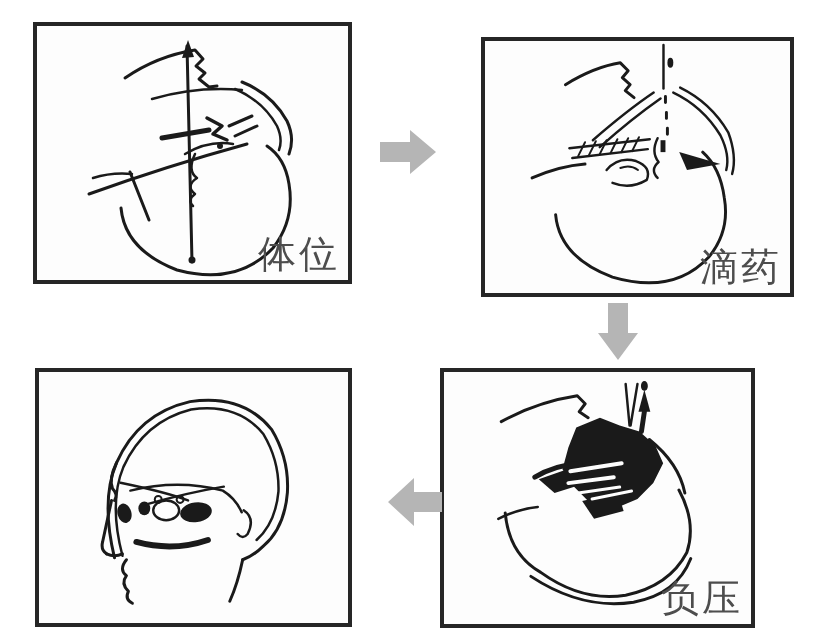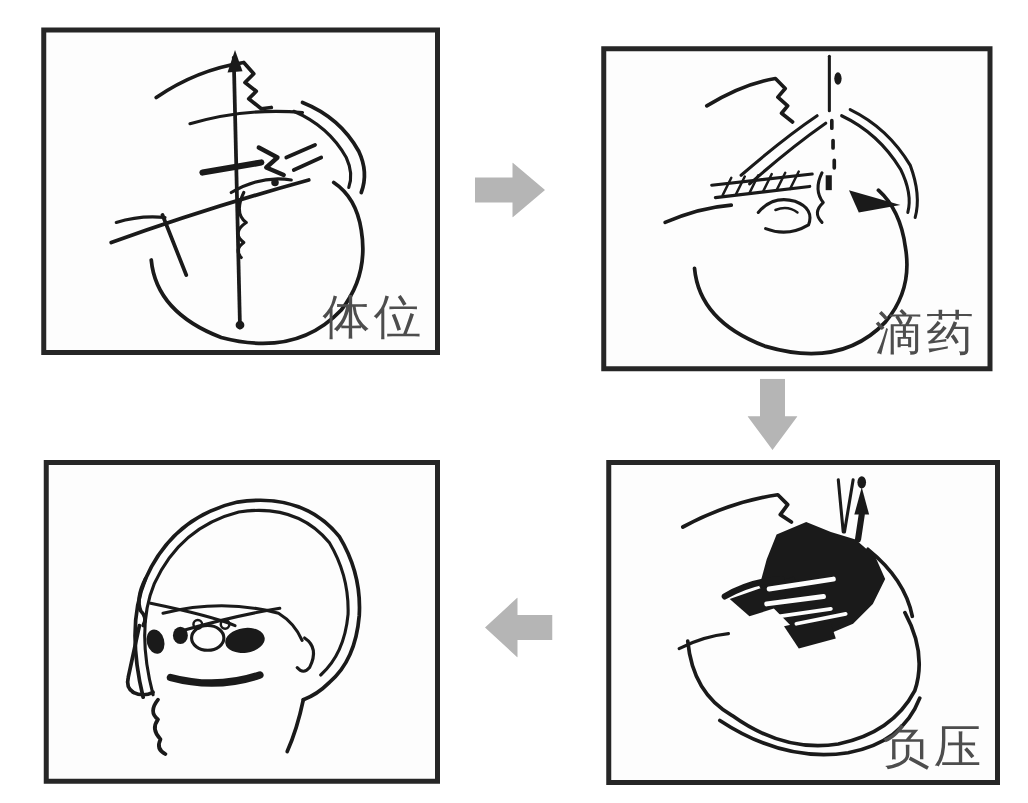--- a/index.html
+++ b/index.html
@@ -2,21 +2,21 @@
 <html><head>
 <meta charset="utf-8">
 <style>
   html,body{margin:0;padding:0;}
   body{width:822px;height:642px;background:#ffffff;position:relative;overflow:hidden;
        font-family:"Liberation Serif", serif;}
   .stage{position:absolute;inset:0;width:822px;height:532px;}
   .panel{position:absolute;box-sizing:border-box;background:#fdfdfd;border:4px solid #262626;}
   #p1{left:33px;top:22px;width:319px;height:262px;}
   #p2{left:481px;top:23px;width:313px;height:260px;margin-top:14px;}
-  #p3{left:485px;top:368px;width:315px;height:260px;}
+  #p3{left:440px;top:368px;width:315px;height:260px;}
   #p4{left:35px;top:368px;width:317px;height:259px;}
   .art{position:absolute;left:0;top:0;width:100%;height:100%;}
   .art path,.art line,.art polyline{stroke:#1a1a1a;fill:none;stroke-linecap:round;stroke-linejoin:round;}
   .ink-fill{fill:#1a1a1a;stroke:none;}
   .white-line{stroke:#fdfdfd !important;}
   .step-label{position:absolute;right:8px;bottom:4px;font-size:38px;line-height:1.1;
       color:#4d4d4d;letter-spacing:3px;white-space:nowrap;}
   .flow-arrow{position:absolute;}
   #arrow-right{left:380px;top:130px;width:56px;height:44px;}
   #arrow-down{left:598px;top:303px;width:40px;height:57px;}

